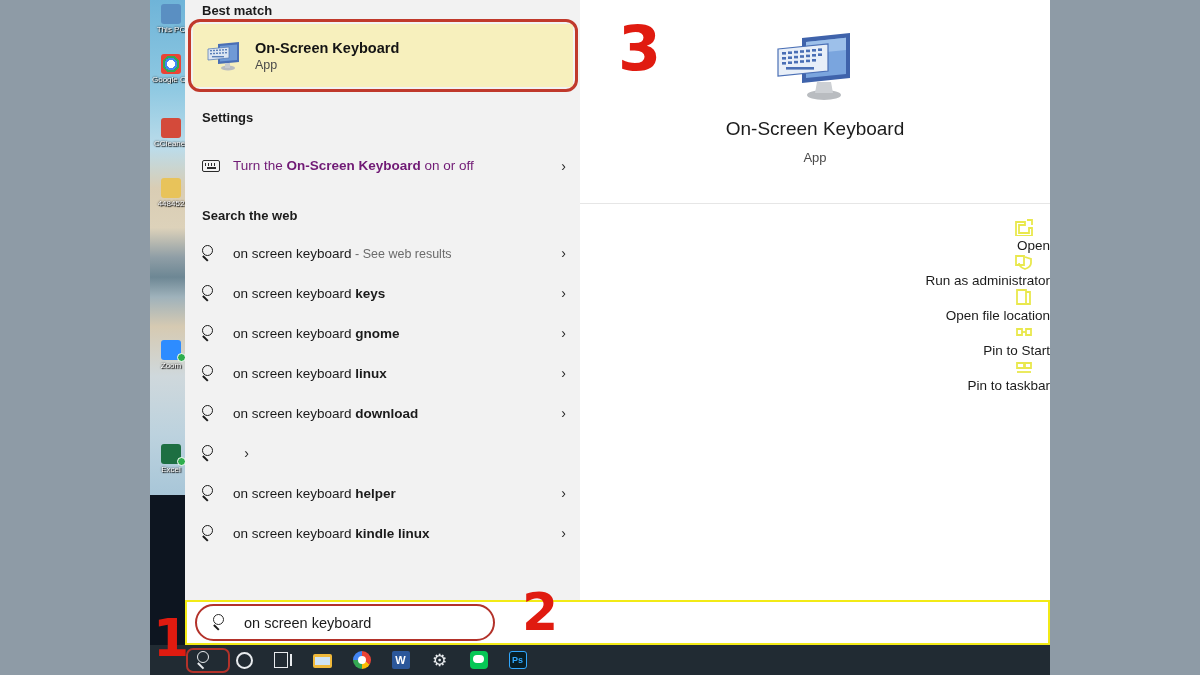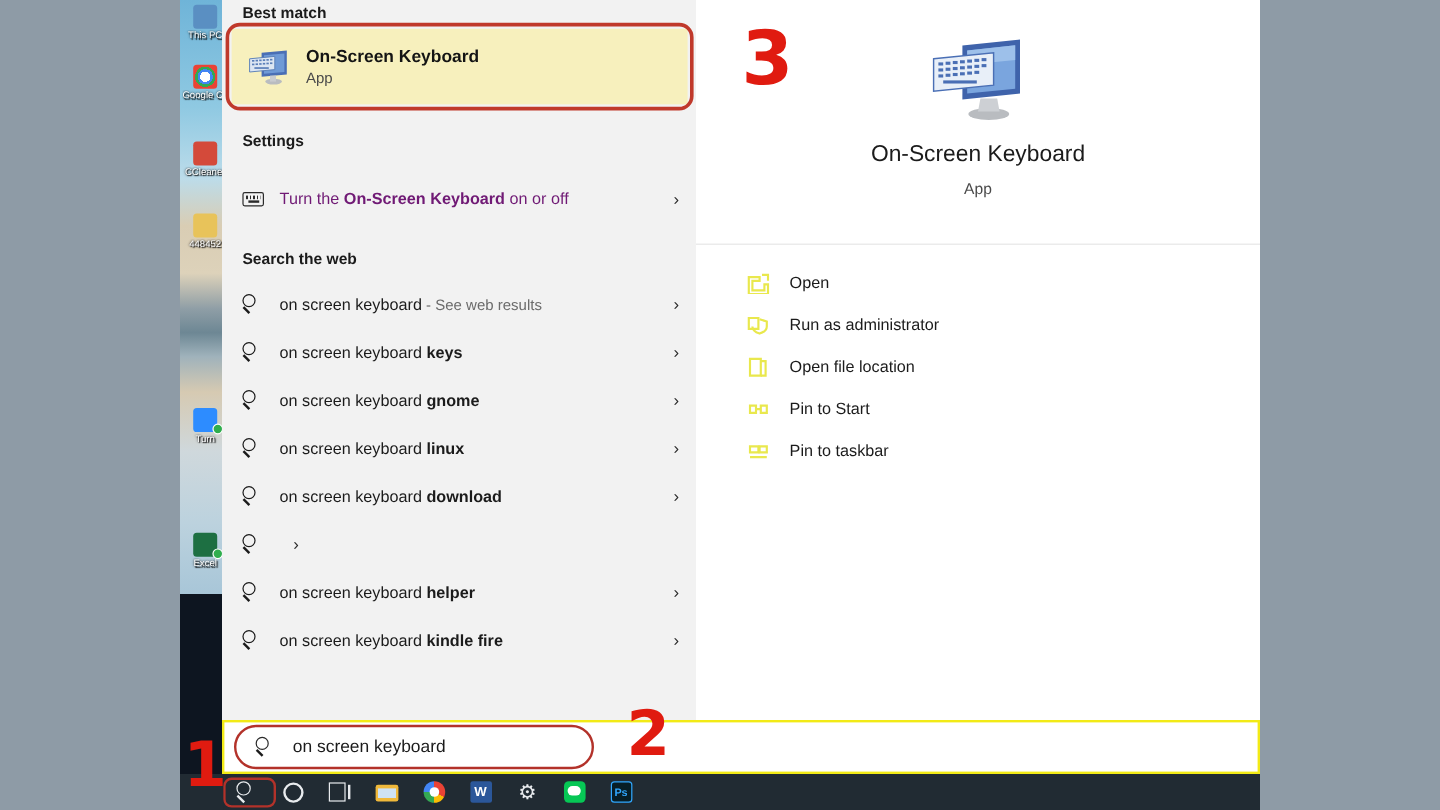--- a/index.html
+++ b/index.html
@@ -131,21 +131,21 @@
     text-align: center; font-size: 19px; color: #1b1b1b;
   }
   #preview-sub {
     position: absolute; left: 0; top: 150px; width: 100%;
     text-align: center; font-size: 13px; color: #4a4a4a;
   }
   #preview-div {
     position: absolute; left: 0; top: 203px; width: 100%; height: 1px; background: #e6e6e6;
   }
   #actions { position: absolute; left: 0; top: 218px; width: 100%; }
-  .act-row { height: 35px; display: flex; align-items: center; padding-left: 42px; }
+  .act-row { height: 35px; display: flex; align-items: flex-end; padding-left: 42px; flex-direction: column; }
   .act-ico { flex: 0 0 20px; width: 20px; height: 18px; margin-right: 16px; position: relative; }
   .act-label { font-size: 13.5px; color: #1b1b1b; }
 
   
   #num3 {
     position: absolute; left: 433px; top: 18px;
     font-size: 62px; font-weight: bold; color: #e01b10;
     font-family: "DejaVu Sans", sans-serif; line-height: 1;
   }
 
@@ -205,21 +205,21 @@
     <div class="dicon" style="top:118px">
       <span class="gl" style="background:#d44a3a"></span>
       <span class="lb">CCleaner</span>
     </div>
     <div class="dicon" style="top:178px">
       <span class="gl" style="background:#e8c35a"></span>
       <span class="lb">448452</span>
     </div>
     <div class="dicon" style="top:340px">
       <span class="gl" style="background:#2d8cff"></span>
-      <span class="lb">Turn</span>
+      <span class="lb">Zoom</span>
       <span class="badge" style="bottom:8px"></span>
     </div>
     <div class="dicon" style="top:444px">
       <span class="gl" style="background:#1d6f42"></span>
       <span class="lb">Excel</span>
       <span class="badge" style="bottom:8px"></span>
     </div>
     <div class="dicon" style="top:538px">
       <span class="gl" style="background:#d24726"></span>
       <span class="lb">PowerPoint</span>
@@ -329,21 +329,21 @@
               <b></b>
             </span>
             <span class="web-text"><span>on screen keyboard </span><span class="sfx">helper</span><span class="see"></span></span>
             <span class="chev">›</span>
           </div>
           <div class="web-row">
             <span class="mag">
               <i></i>
               <b></b>
             </span>
-            <span class="web-text"><span>on screen keyboard </span><span class="sfx">kindle fire</span><span class="see"></span></span>
+            <span class="web-text"><span>on screen keyboard </span><span class="sfx">kindle linux</span><span class="see"></span></span>
             <span class="chev">›</span>
           </div>
         </div>
     </div>
 
     <div id="preview-pane">
       <div id="preview-icon">
         <svg width="86" height="76" viewBox="0 0 86 76">
           <path d="M30 8 L78 3 L78 48 L30 53 Z" fill="#3f63ab"></path>
           <path d="M34 12 L74 7.8 L74 44 L34 48 Z" fill="#7aa5de"></path>

